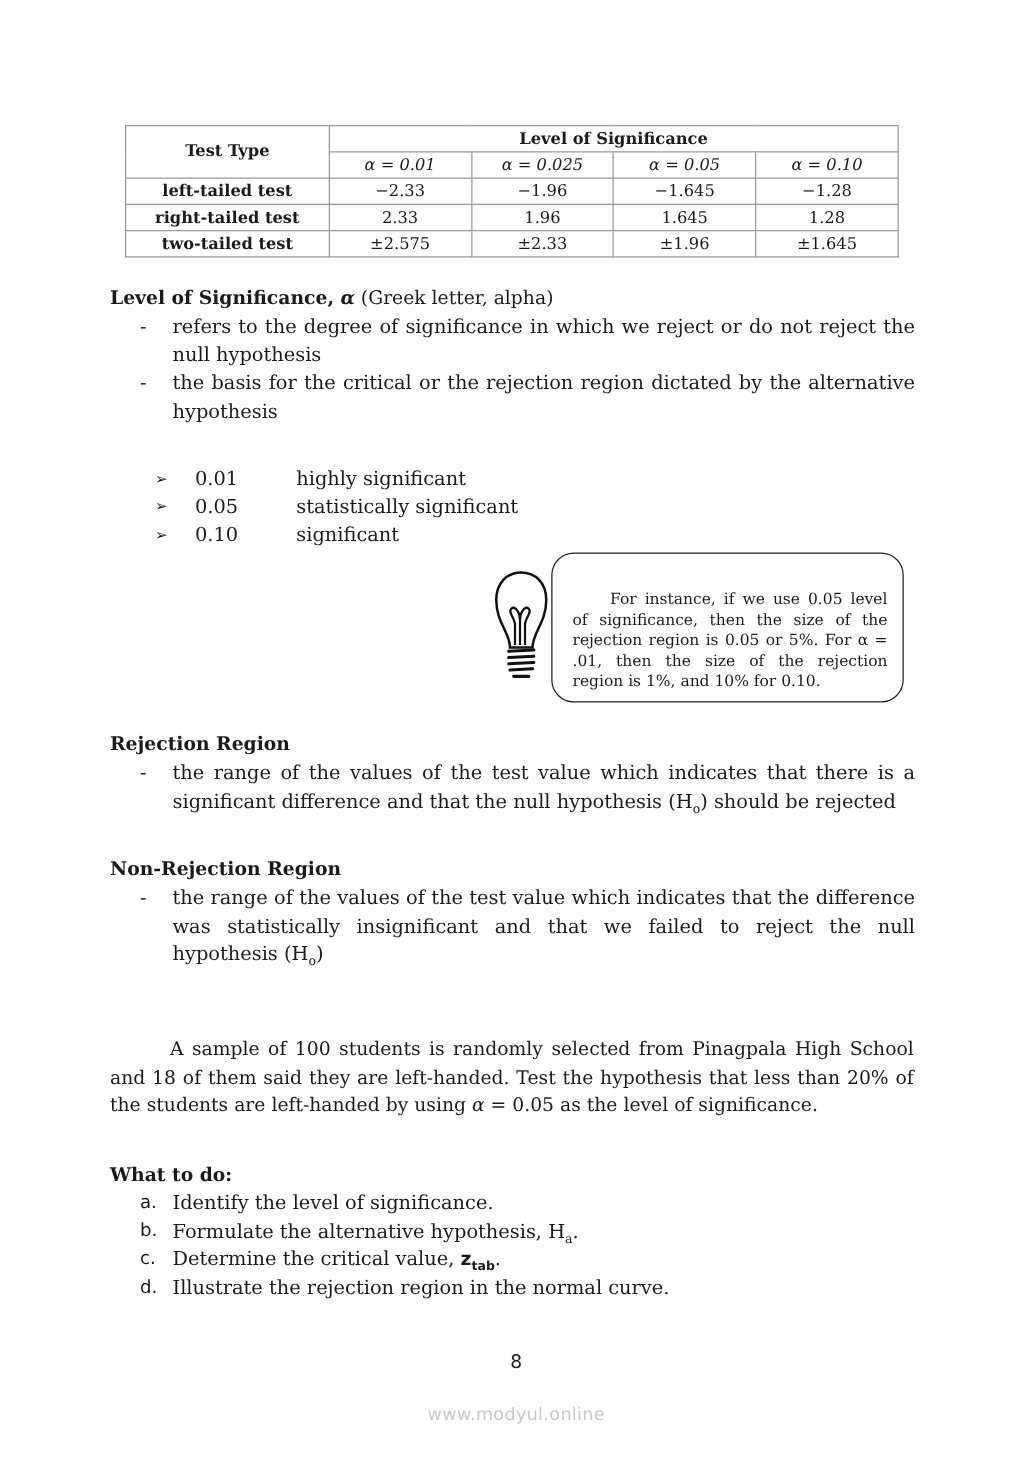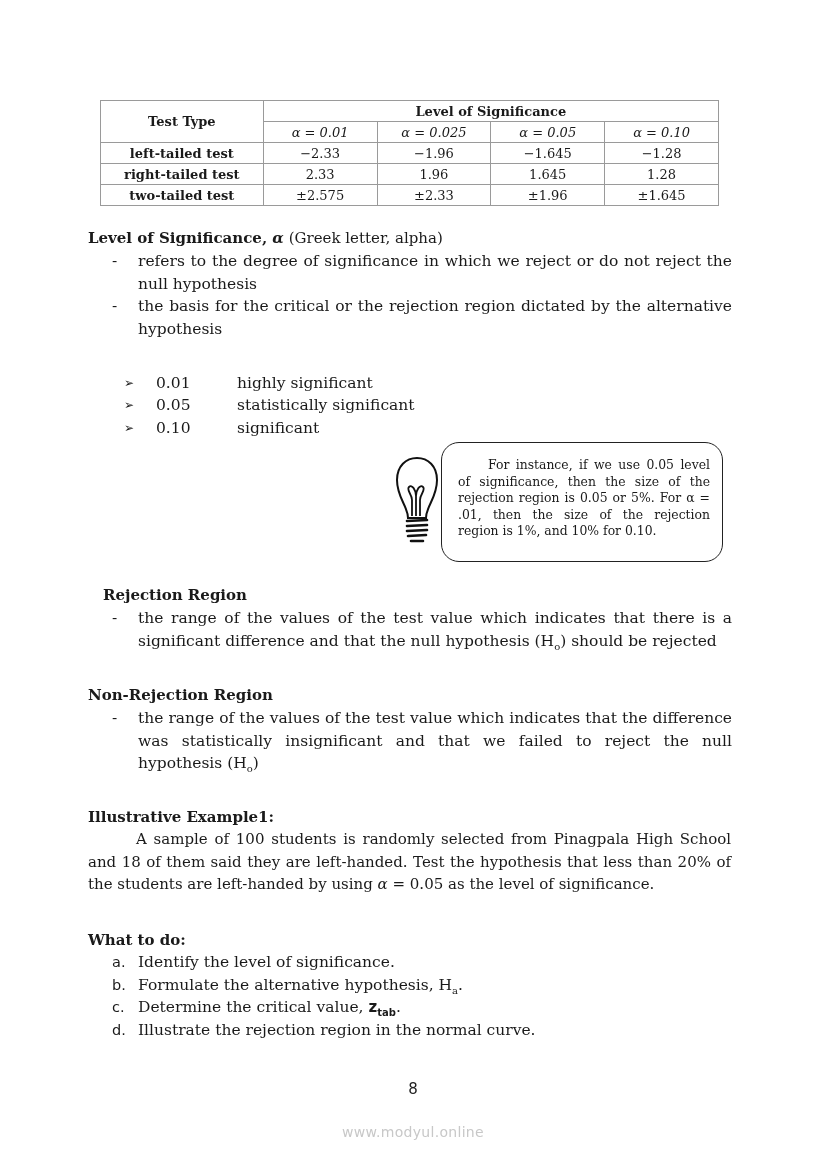--- a/index.html
+++ b/index.html
@@ -24,21 +24,21 @@
   .bullet-row .body { position: absolute; left: 26px; width: 594px; text-align: justify; text-align-last: left; }
   .just { text-align: justify; }
 
   .arrow-row { position: absolute; left: 124px; font-size: 15.5px; line-height: 22.5px; }
   .arrow-row .arr { position: absolute; left: 0; font-size: 12px; }
   .arrow-row .val { position: absolute; left: 32px; }
   .arrow-row .lbl { position: absolute; left: 113px; white-space: nowrap; }
 
   .tipbox { position: absolute; left: 441px; top: 442px; width: 282px; height: 120px;
     border: 1.3px solid #222; border-radius: 18px; box-sizing: border-box; }
-  .tiptext { position: absolute; left: 458px; top: 457px; width: 252px; font-size: 12.4px;
+  .tiptext { position: absolute; left: 458px; top: 471px; width: 252px; font-size: 12.4px;
     line-height: 16.5px; text-align: justify; }
   .bulb { position: absolute; left: 395px; top: 456px; width: 44px; height: 92px; }
 
   .letter-row { position: absolute; left: 112px; font-size: 15.5px; line-height: 22.5px; white-space: nowrap; }
   .letter-row .ltr { position: absolute; left: 0; font-family: "DejaVu Sans", sans-serif; font-size: 14.5px; }
   .letter-row .body { position: absolute; left: 26px; }
   .ztab { font-family: "DejaVu Sans", sans-serif; font-weight: bold; font-size: 15px; }
   .ztab sub { font-size: 10px; }
   sub.small { font-size: 10px; }
 
@@ -125,33 +125,32 @@
 
   <svg class="bulb" viewBox="0 0 44 92">
     <path d="M13 62 C13 50 2 42 2 24 C2 10 11 2 22 2 C33 2 42 10 42 24 C42 42 31 50 31 62 Z" fill="none" stroke="#111" stroke-width="2"></path>
     <path d="M17 60 L17 44 C17 38 11 34 14 31 C17 28 21 34 21 40 C21 34 25 28 28 31 C31 34 25 38 25 44 L25 60" fill="none" stroke="#111" stroke-width="1.8"></path>
     <path d="M21 40 L21 60" fill="none" stroke="#111" stroke-width="1.8"></path>
     <path d="M12 65 L32 64 M12 70 L32 69 M12 75 L32 74 M13 80 L31 79 M16 85 L28 85" fill="none" stroke="#111" stroke-width="2.6" stroke-linecap="round"></path>
   </svg>
   <div class="tipbox"></div>
   <div class="tiptext"><span style="display:inline-block; width:30px;"></span><span>For instance, if we use 0.05 level of significance, then the size of the rejection region is 0.05 or 5%. For α = .01, then the size of the rejection region is 1%, and 10% for 0.10.</span></div>
 
-  <div class="text h" style="left:103px; top:584px; white-space:nowrap;">Rejection Region</div>
+  <div class="text h" style="left:88px; top:584px; white-space:nowrap;">Rejection Region</div>
   <div class="bullet-row" style="top:607px;">
     <span class="dash">-</span>
     <span class="body"><span>the range of the values of the test value which indicates that there is a significant difference and that the null hypothesis (H</span><sub class="small">o</sub><span>) should be rejected</span></span>
   </div>
 
   <div class="text h" style="left:88px; top:684px; white-space:nowrap;">Non-Rejection Region</div>
   <div class="bullet-row" style="top:707px;">
     <span class="dash">-</span>
     <span class="body"><span>the range of the values of the test value which indicates that the difference was statistically insignificant and that we failed to reject the null hypothesis (H</span><sub class="small">o</sub><span>)</span></span>
   </div>
 
-  <div class="text h" style="left:88px; top:806px; white-space:nowrap;">Illustrative Example1:</div>
   <div class="text just" style="left:88px; top:828px; width:643px; text-indent:48px;"><span>A sample of 100 students is randomly selected from Pinagpala High School and 18 of them said they are left-handed. Test the hypothesis that less than 20% of the students are left-handed by using </span><i>α</i><span> = 0.05 as the level of significance.</span></div>
 
   <div class="text h" style="left:88px; top:929px; white-space:nowrap;">What to do:</div>
   <div class="letter-row" style="top:951px;">
     <span class="ltr">a.</span>
     <span class="body">Identify the level of significance.</span>
   </div>
   <div class="letter-row" style="top:974px;">
     <span class="ltr">b.</span>
     <span class="body"><span>Formulate the alternative hypothesis, H</span><sub class="small">a</sub><span>.</span></span>

